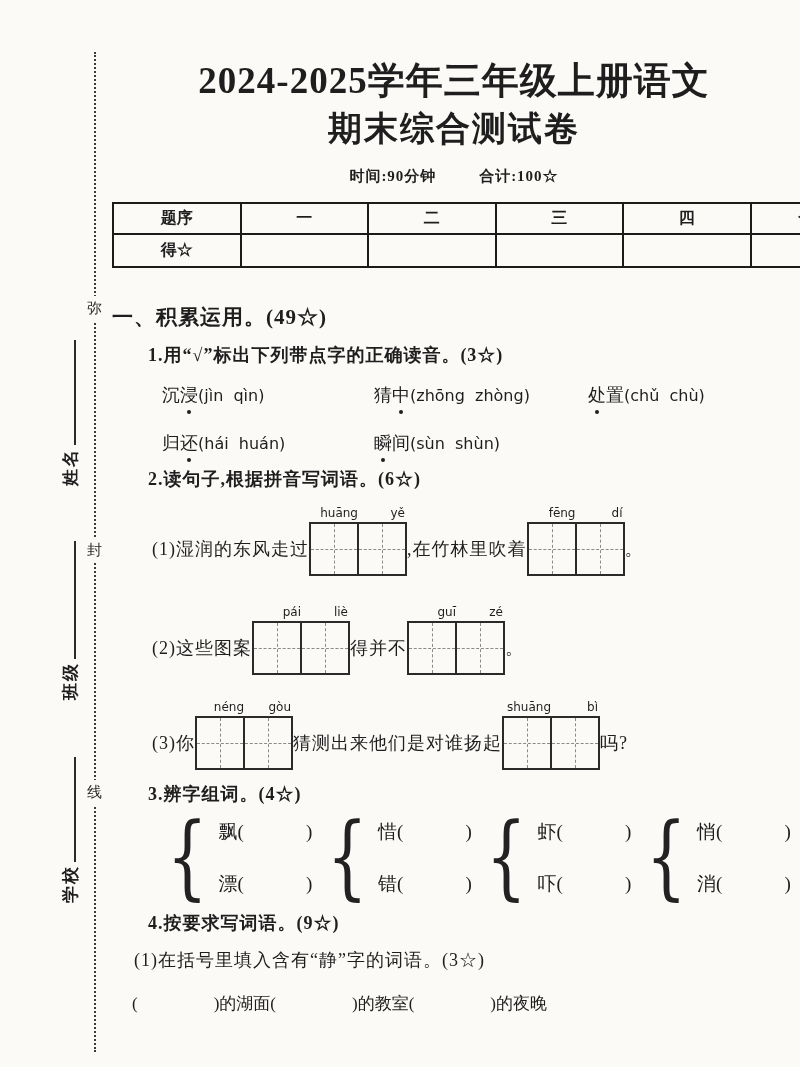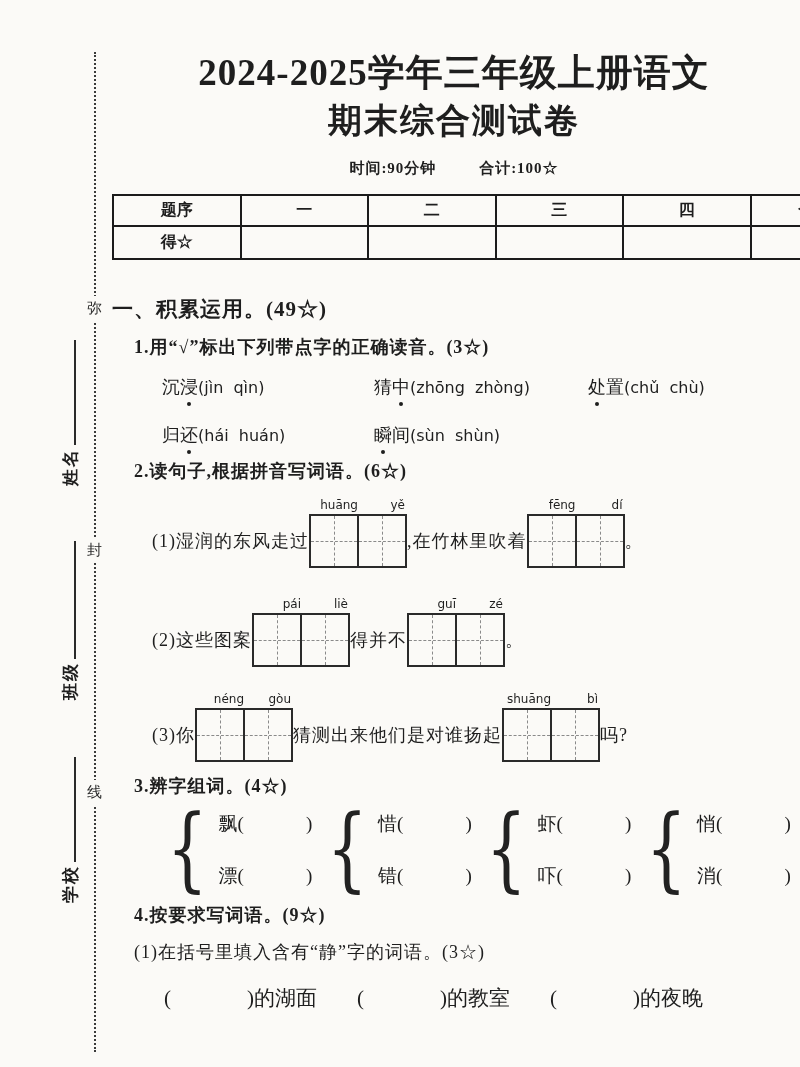--- a/index.html
+++ b/index.html
@@ -11,35 +11,35 @@
   
   .sealline{position:absolute;left:94px;top:52px;height:1000px;width:0;
     border-left:2px dotted #3a3a3a;}
   .sealchar{position:absolute;left:86px;font-size:15px;line-height:1;
     background:#fbfaf7;padding:5px 1px;color:#2a2a2a;}
   .mfield{position:absolute;left:56px;transform-origin:0 0;transform:rotate(-90deg);
     white-space:nowrap;font-size:17px;font-weight:600;letter-spacing:2px;}
   .mblank{display:inline-block;height:1.05em;border-bottom:2px solid #2a2a2a;
     margin-left:3px;vertical-align:baseline;}
   
-  .content{position:absolute;left:112px;top:4px;width:684px;padding-top:46px;}
+  .content{position:absolute;left:112px;top:12px;width:684px;padding-top:46px;}
   .title1{margin:0;text-align:center;font-size:37px;font-weight:bold;line-height:1.25;letter-spacing:1px;}
   .title2{margin:4px 0 0 0;text-align:center;font-size:34px;font-weight:bold;line-height:1.25;letter-spacing:2px;}
   .meta{margin-top:16px;text-align:center;font-size:15px;font-weight:bold;letter-spacing:1px;}
   .meta span{margin:0 19px;}
   
   .score-table{margin-top:16px;width:767px;border-collapse:collapse;
     border:2px solid #1b1b1b;table-layout:fixed;}
   .score-table td{border:2px solid #1b1b1b;text-align:center;font-size:16px;
     font-weight:600;padding:0;}
   .score-table tr:nth-child(1) td{height:29px;}
   .score-table tr:nth-child(2) td{height:31px;}
   
   .sect{margin-top:35px;font-size:21px;font-weight:bold;letter-spacing:1px;}
-  .qtitle{margin-top:12px;margin-left:22px;font-size:18px;font-weight:600;letter-spacing:1px;}
+  .qtitle{margin-top:12px;margin-left:36px;font-size:18px;font-weight:600;letter-spacing:1px;}
   
   .q1grid{margin:16px 0 0 50px;display:grid;grid-template-columns:212px 214px 1fr;row-gap:24px;}
   .q1item{font-size:18px;white-space:nowrap;}
   .q1word .ch{position:relative;display:inline-block;}
   .q1word .ch.dot::after{content:"";position:absolute;left:50%;bottom:-7px;
     transform:translateX(-50%);width:4px;height:4px;border-radius:50%;background:#1e1e1e;}
   .pinyin{font-family:"DejaVu Sans","Liberation Sans",sans-serif;font-size:16px;white-space:pre;}
   
   .sentence{display:flex;align-items:flex-end;margin-left:40px;}
   .sentence .stext{font-size:18px;letter-spacing:1px;margin-bottom:15px;white-space:nowrap;}
@@ -56,21 +56,21 @@
   
   .q3row{display:flex;margin:10px 0 0 46px;}
   .q3group{display:flex;align-items:center;width:168px;}
   .q3brace{font-size:92px;font-weight:normal;line-height:0.9;
     font-family:"DejaVu Serif",serif;transform:scaleX(0.7);color:#222;}
   .q3col{display:flex;flex-direction:column;row-gap:26px;margin-left:2px;}
   .q3line{font-size:19px;white-space:nowrap;}
   .q3blank{display:inline-block;width:62px;}
   
   .q4sub{margin-top:13px;margin-left:22px;font-size:18px;letter-spacing:1px;}
-  .q4fill{margin-top:20px;margin-left:52px;display:flex;column-gap:40px;font-size:21px;}
+  .q4fill{margin-top:20px;margin-left:20px;display:flex;font-size:17px;}
   .q4fill .fitem{white-space:nowrap;}
   .q4blank{display:inline-block;width:76px;}
 </style>
 </head>
 <body>
 
 <div class="page">
 
   <div class="sealline"></div>
   <div>

